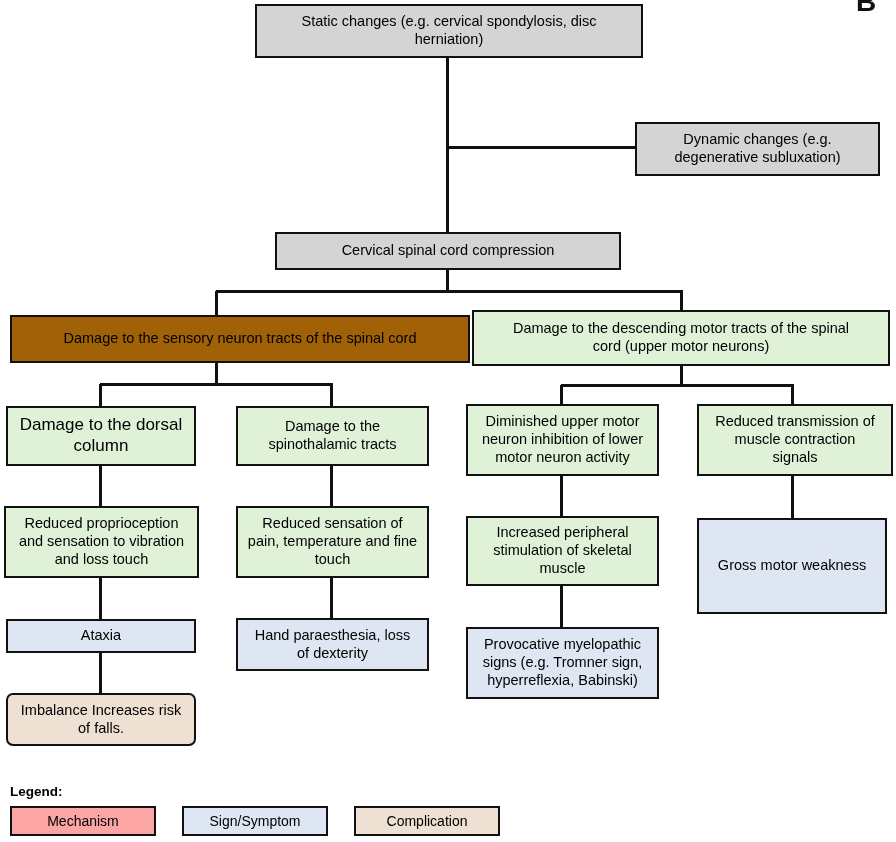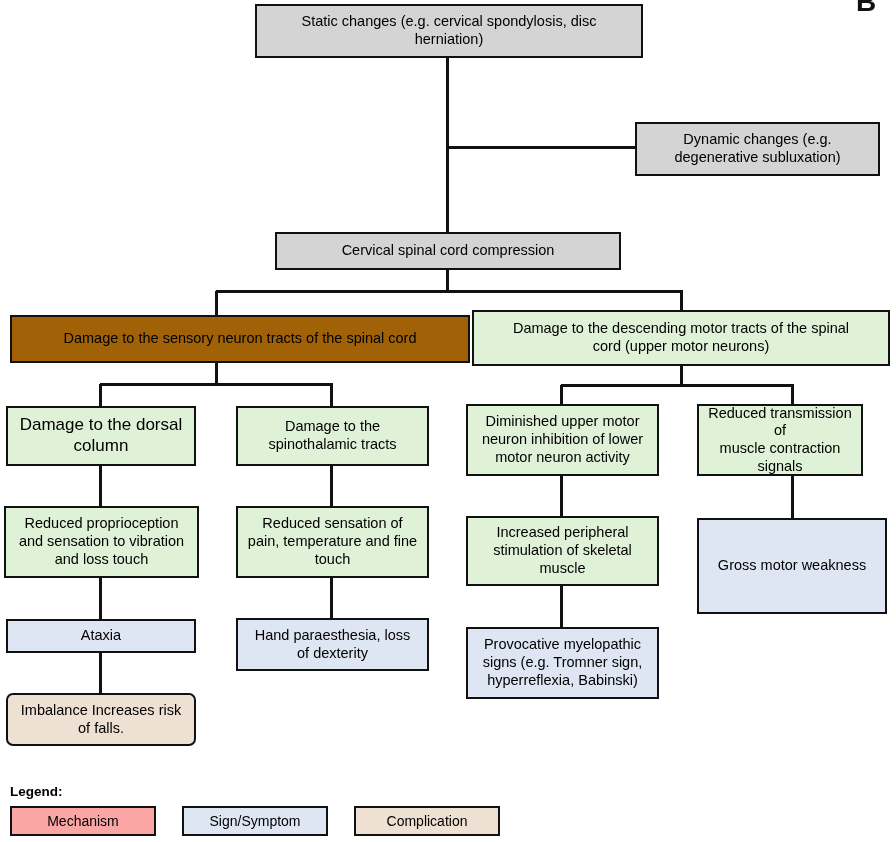--- a/index.html
+++ b/index.html
@@ -140,21 +140,21 @@
       </div>
       <div class="node mech" style="left: 236px; top: 406px; width: 193px; height: 60px; background: rgb(223, 242, 216); font-size: 14.5px;">
         <span class="label">Damage to the
 spinothalamic tracts</span>
       </div>
       <div class="node mech" style="left: 466px; top: 404px; width: 193px; height: 72px; background: rgb(223, 242, 216); font-size: 14.5px;">
         <span class="label">Diminished upper motor
 neuron inhibition of lower
 motor neuron activity</span>
       </div>
-      <div class="node mech" style="left: 697px; top: 404px; width: 166px; height: 72px; background: rgb(223, 242, 216); font-size: 14.5px;">
+      <div class="node mech" style="left: 697px; top: 404px; width: 196px; height: 72px; background: rgb(223, 242, 216); font-size: 14.5px;">
         <span class="label">Reduced transmission of
 muscle contraction
 signals</span>
       </div>
       <div class="node mech" style="left: 4px; top: 506px; width: 195px; height: 72px; background: rgb(223, 242, 216); font-size: 14.5px;">
         <span class="label">Reduced proprioception
 and sensation to vibration
 and loss touch</span>
       </div>
       <div class="node mech" style="left: 236px; top: 506px; width: 193px; height: 72px; background: rgb(223, 242, 216); font-size: 14.5px;">

